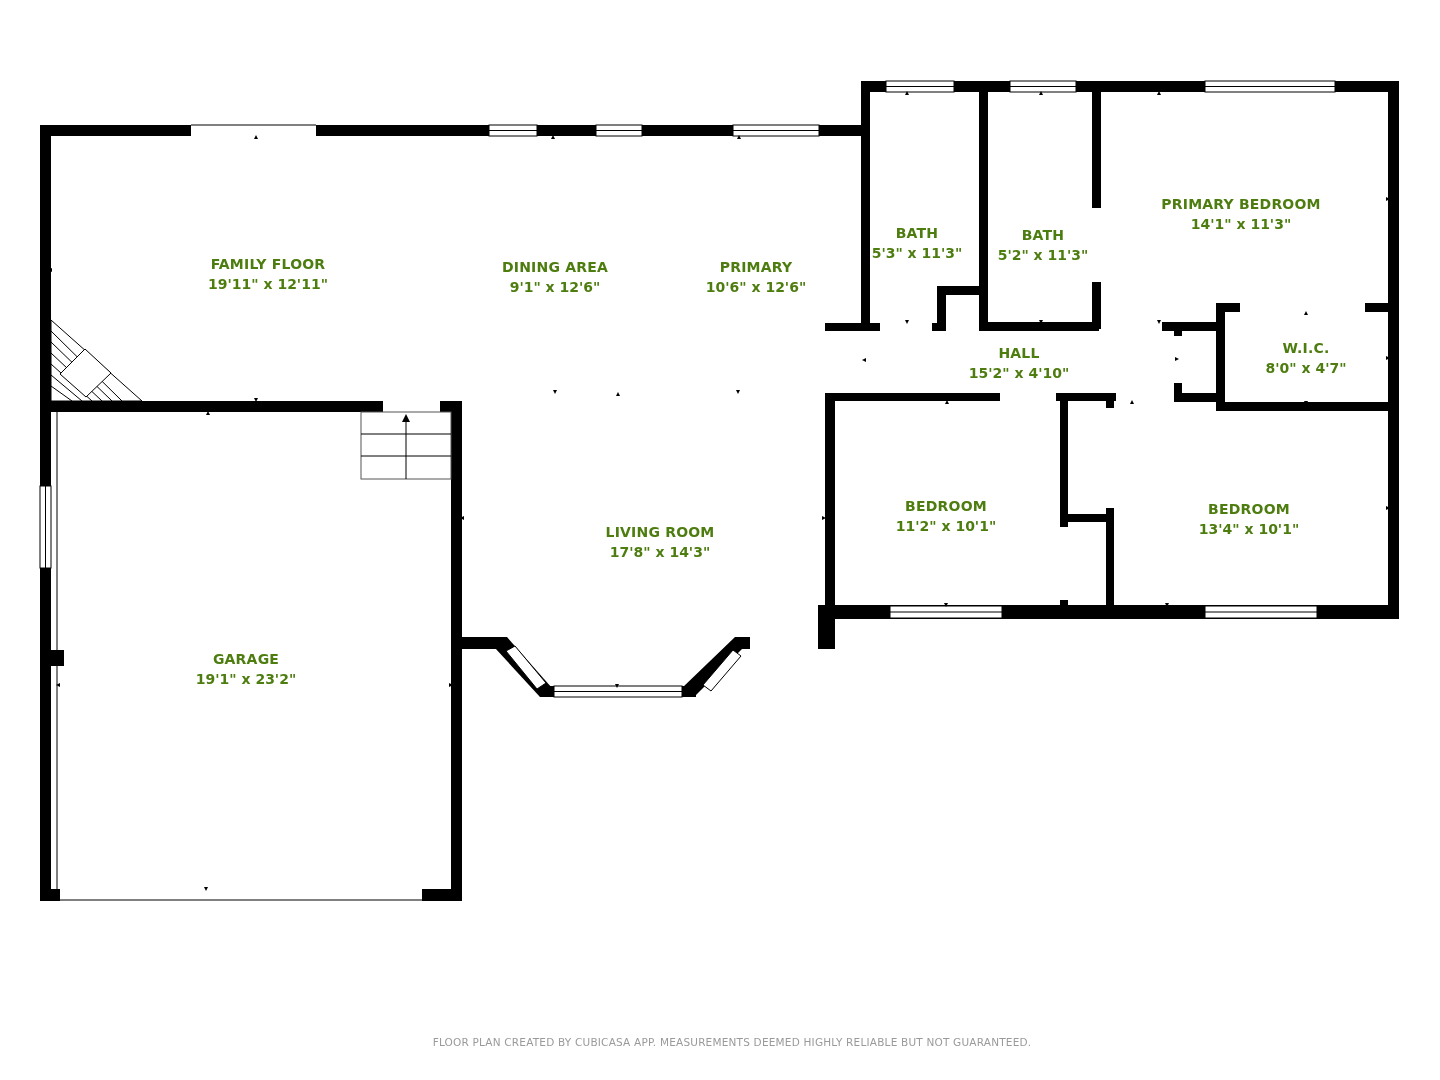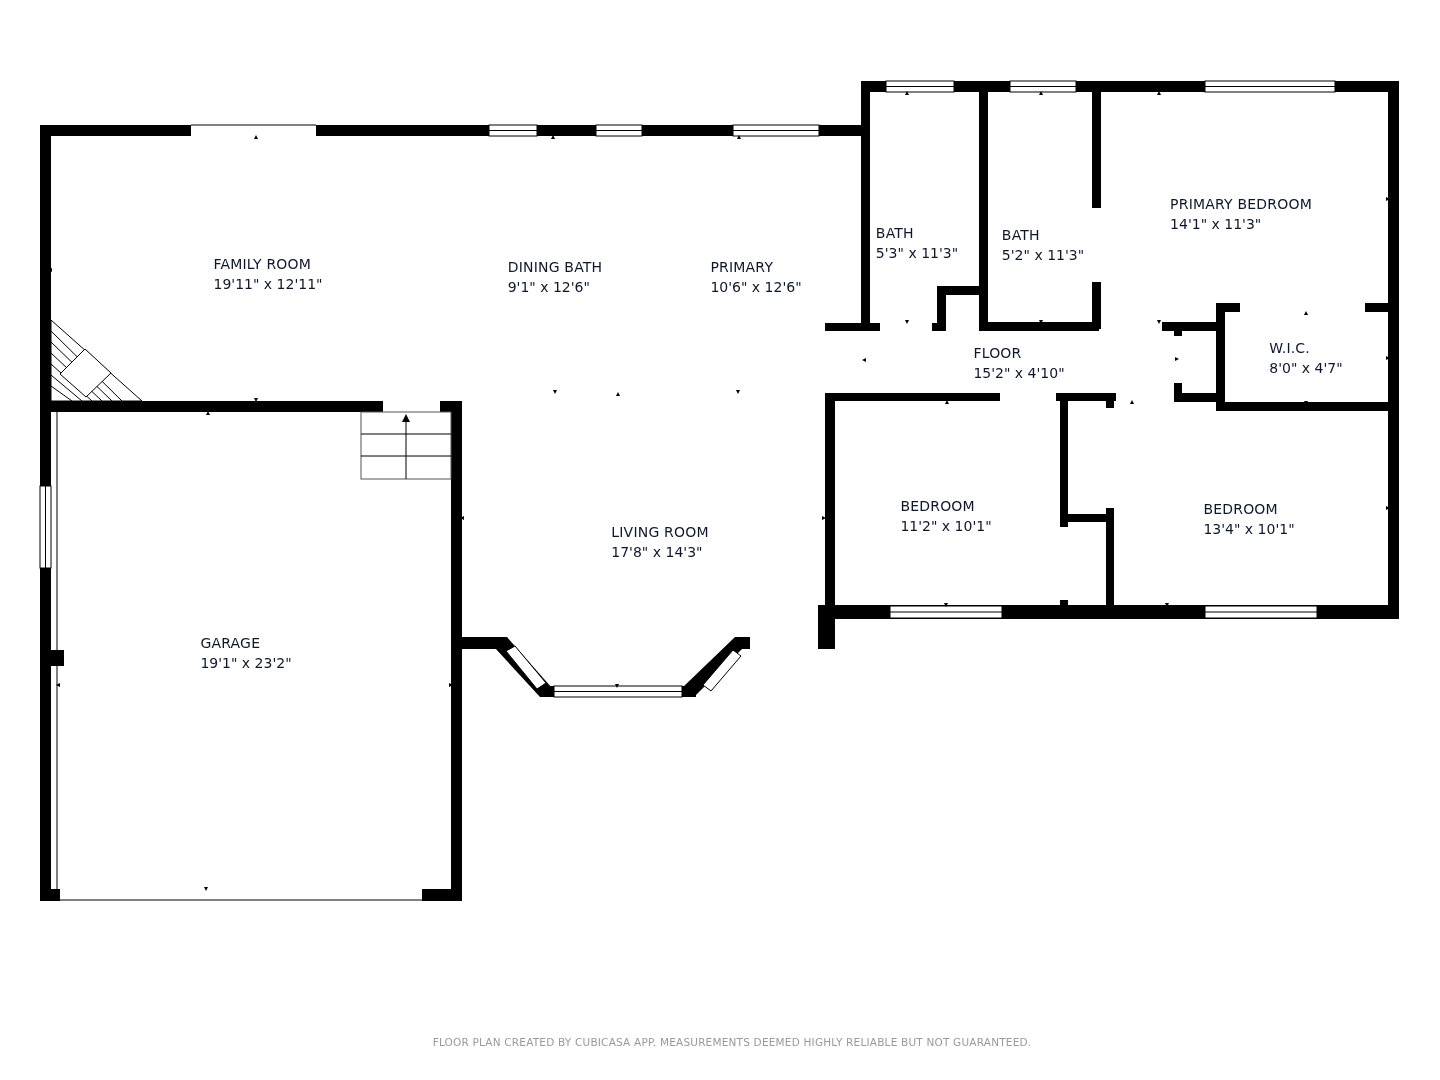--- a/index.html
+++ b/index.html
@@ -2,21 +2,21 @@
 <html><head>
   <meta charset="utf-8">
   <style>
     html, body { margin: 0; padding: 0; background: #ffffff; }
     body { width: 1440px; height: 1080px; position: relative; overflow: hidden; font-family: "DejaVu Sans", sans-serif; }
     #plan { position: absolute; left: 0; top: 0; width: 1440px; height: 1080px; }
     .wall { fill: #000000; }
     .win { fill: #ffffff; stroke: #000000; stroke-width: 1; }
     .opening { fill: #ffffff; }
     .thin { stroke: #000; stroke-width: 1; fill: none; }
-    .label { position: absolute; transform: translateX(-50%); color: #0f172a; white-space: nowrap; line-height: 20px; }
+    .label { position: absolute; transform: translateX(-50%); text-align: center; color: #4d7c0f; white-space: nowrap; line-height: 20px; font-weight: bold; }
     .label .name { font-size: 14px; display: block; letter-spacing: 0.2px; }
     .label .dim { font-size: 14px; display: block; }
     .footer { position: absolute; left: 720px; top: 1036px; transform: translateX(-50%); font-size: 10.5px; color: #9a9a9a; white-space: nowrap; letter-spacing: 0.2px; padding-left: 24px; }
   </style>
 </head>
 <body>
 
 <svg id="plan" viewBox="0 0 1440 1080" xmlns="http://www.w3.org/2000/svg">
 
   <g>
@@ -169,62 +169,62 @@
     <polygon points="1175,357 1175,361 1179,359"></polygon>
     <polygon points="464,516 464,520 460,518"></polygon>
     <polygon points="822,516 822,520 826,518"></polygon>
     <polygon points="60,683 60,687 56,685"></polygon>
     <polygon points="449,683 449,687 453,685"></polygon>
   </g>
 </svg>
 
 <div>
   <div class="label" style="left:268px; top:254px;">
-    <span class="name">FAMILY ROOM</span>
+    <span class="name">FAMILY FLOOR</span>
     <span class="dim">19'11" x 12'11"</span>
   </div>
   <div class="label" style="left:555px; top:257px;">
-    <span class="name">DINING BATH</span>
+    <span class="name">DINING AREA</span>
     <span class="dim">9'1" x 12'6"</span>
   </div>
   <div class="label" style="left:756px; top:257px;">
     <span class="name">PRIMARY</span>
     <span class="dim">10'6" x 12'6"</span>
   </div>
   <div class="label" style="left:917px; top:223px;">
     <span class="name">BATH</span>
     <span class="dim">5'3" x 11'3"</span>
   </div>
   <div class="label" style="left:1043px; top:225px;">
     <span class="name">BATH</span>
     <span class="dim">5'2" x 11'3"</span>
   </div>
   <div class="label" style="left:1241px; top:194px;">
     <span class="name">PRIMARY BEDROOM</span>
     <span class="dim">14'1" x 11'3"</span>
   </div>
   <div class="label" style="left:1019px; top:343px;">
-    <span class="name">FLOOR</span>
+    <span class="name">HALL</span>
     <span class="dim">15'2" x 4'10"</span>
   </div>
   <div class="label" style="left:1306px; top:338px;">
     <span class="name">W.I.C.</span>
     <span class="dim">8'0" x 4'7"</span>
   </div>
   <div class="label" style="left:946px; top:496px;">
     <span class="name">BEDROOM</span>
     <span class="dim">11'2" x 10'1"</span>
   </div>
   <div class="label" style="left:1249px; top:499px;">
     <span class="name">BEDROOM</span>
     <span class="dim">13'4" x 10'1"</span>
   </div>
   <div class="label" style="left:640px; top:522px;margin-left:20px;">
     <span class="name">LIVING ROOM</span>
     <span class="dim">17'8" x 14'3"</span>
   </div>
-  <div class="label" style="left:246px; top:633px;">
+  <div class="label" style="left:246px; top:649px;">
     <span class="name">GARAGE</span>
     <span class="dim">19'1" x 23'2"</span>
   </div>
 </div>
 
 <div class="footer">FLOOR PLAN CREATED BY CUBICASA APP. MEASUREMENTS DEEMED HIGHLY RELIABLE BUT NOT GUARANTEED.</div>
 
 </body></html>

